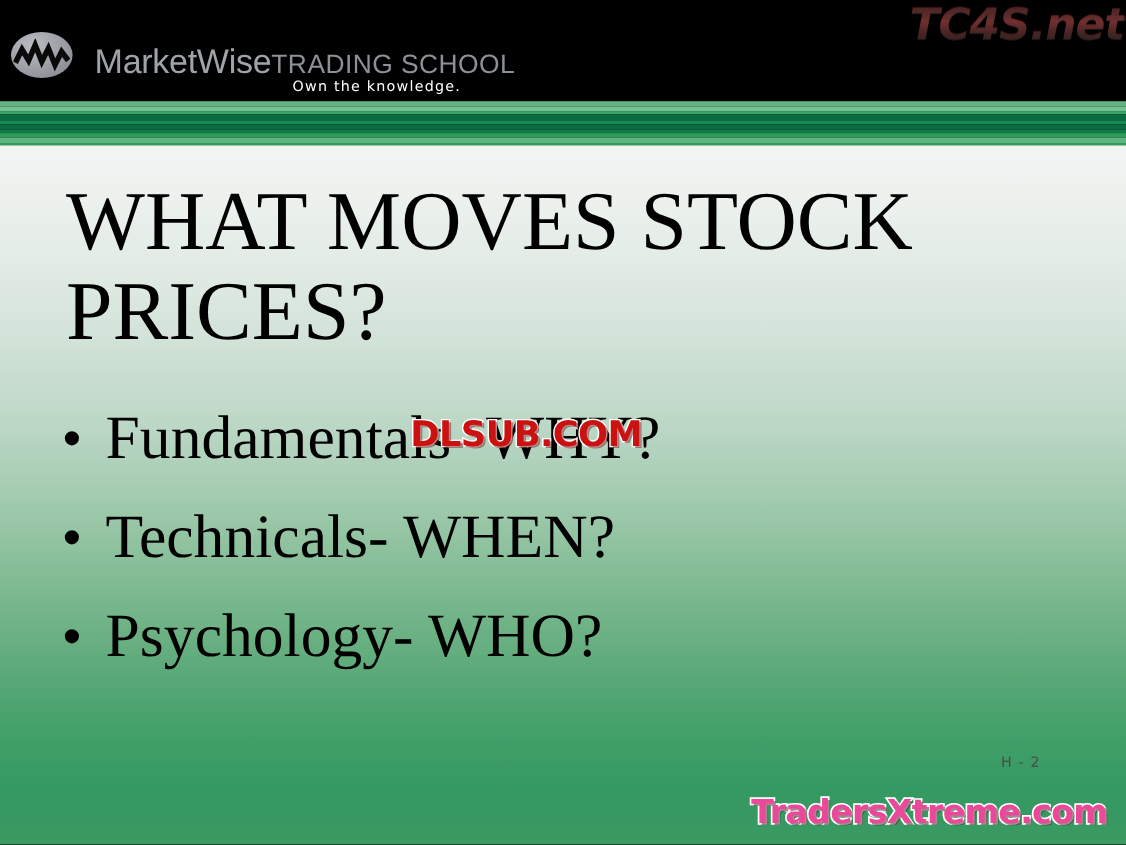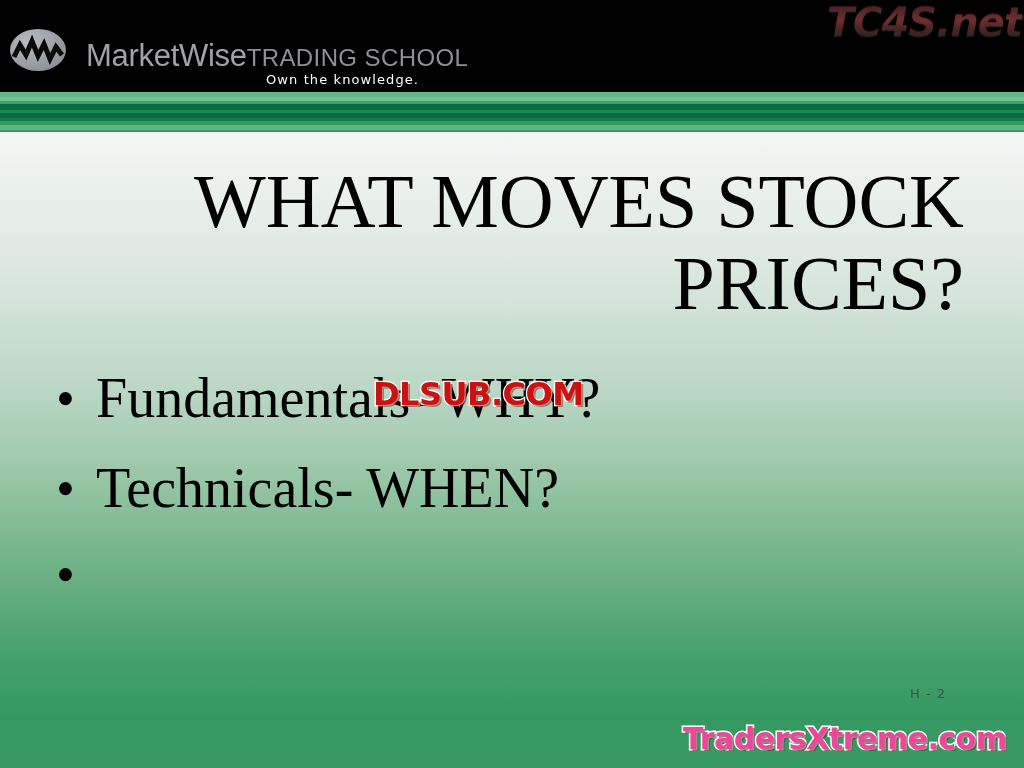--- a/index.html
+++ b/index.html
@@ -130,21 +130,21 @@
     display: block;
     width: 100%;
   }
 
   
   .title {
     position: absolute;
     left: 60px;
     top: 160px;
     width: 904px;
-    text-align: right;
+    text-align: left;
     font-size: 76px;
     line-height: 1.08;
     color: #000000;
     letter-spacing: 0px;
     font-family: "Liberation Serif", "DejaVu Serif", serif;
   }
 
   
   .bullets {
     position: absolute;
@@ -259,20 +259,21 @@
     <div class="bullet-row">
       <span class="bullet-dot">•</span>
       <span class="bullet-text">Fundamentals- WHY?</span>
     </div>
     <div class="bullet-row">
       <span class="bullet-dot">•</span>
       <span class="bullet-text">Technicals- WHEN?</span>
     </div>
     <div class="bullet-row">
       <span class="bullet-dot">•</span>
+      <span class="bullet-text">Psychology- WHO?</span>
     </div>
   </div>
 
   <div class="dlsub">DLSUB.COM</div>
 
   <div class="page-num">H - 2</div>
 
   <div class="txtreme">TradersXtreme.com</div>
 
 </div>

